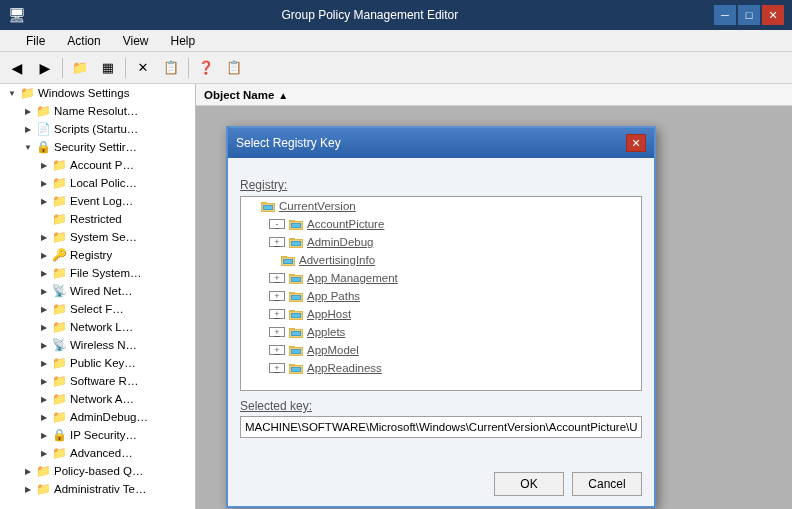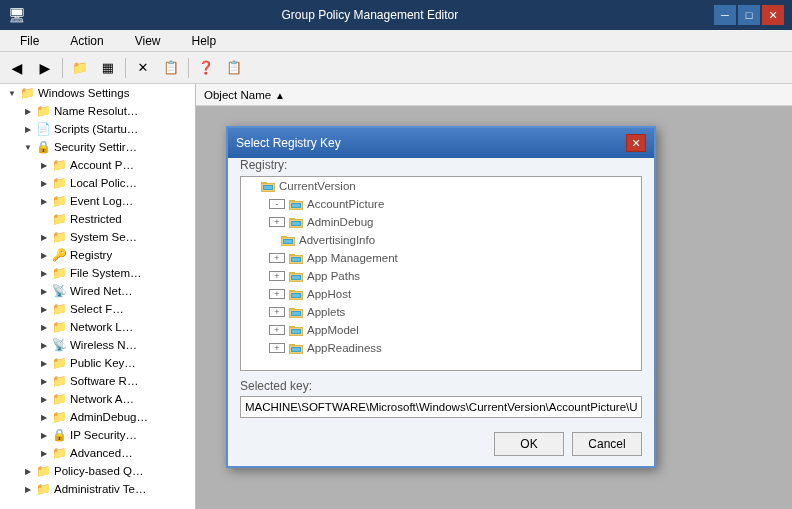--- a/index.html
+++ b/index.html
@@ -36,22 +36,22 @@
     }
     .title-btn.close { background: #c0392b; }
 
     
     .menu-bar {
       background: #f0f0f0;
       border-bottom: 1px solid #d0d0d0;
       height: 22px;
       display: flex;
       align-items: center;
-      padding: 0 12px;
-      gap: 15px;
+      padding: 0 18px;
+      gap: 6px;
     }
     .menu-item {
       padding: 2px 8px;
       cursor: pointer;
       font-size: 12px;
     }
 
     
     .toolbar {
       background: #f0f0f0;
@@ -122,21 +122,21 @@
     .right-header {
       background: #f5f5f5;
       border-bottom: 1px solid #d0d0d0;
       padding: 2px 8px;
       display: flex;
       align-items: center;
       height: 22px;
     }
     .col-header {
       font-size: 11.5px;
-      font-weight: normal;
+      font-weight: bold;
       display: flex;
       align-items: flex-end;
       gap: 4px;
     }
     .right-content {
       flex: 1;
       display: flex;
       align-items: center;
       justify-content: center;
       color: #555;
@@ -170,21 +170,21 @@
     }
     .modal-close-btn {
       width: 20px; height: 18px;
       background: #c0392b;
       border: 1px solid #a0291b;
       color: white;
       font-size: 11px;
       cursor: pointer;
       display: flex; align-items: center; justify-content: center;
     }
-    .modal-body { padding: 0 12px; }
+    .modal-body { padding: 20px 12px; text-decoration: underline; }
     .modal-label { font-size: 12px; margin-bottom: 4px; }
     .registry-list-container {
       border: 1px solid #a0a0a0;
       background: white;
       height: 195px;
       overflow-y: auto;
       margin-bottom: 8px;
       position: relative;
     }
     .registry-list { width: 100%; }

